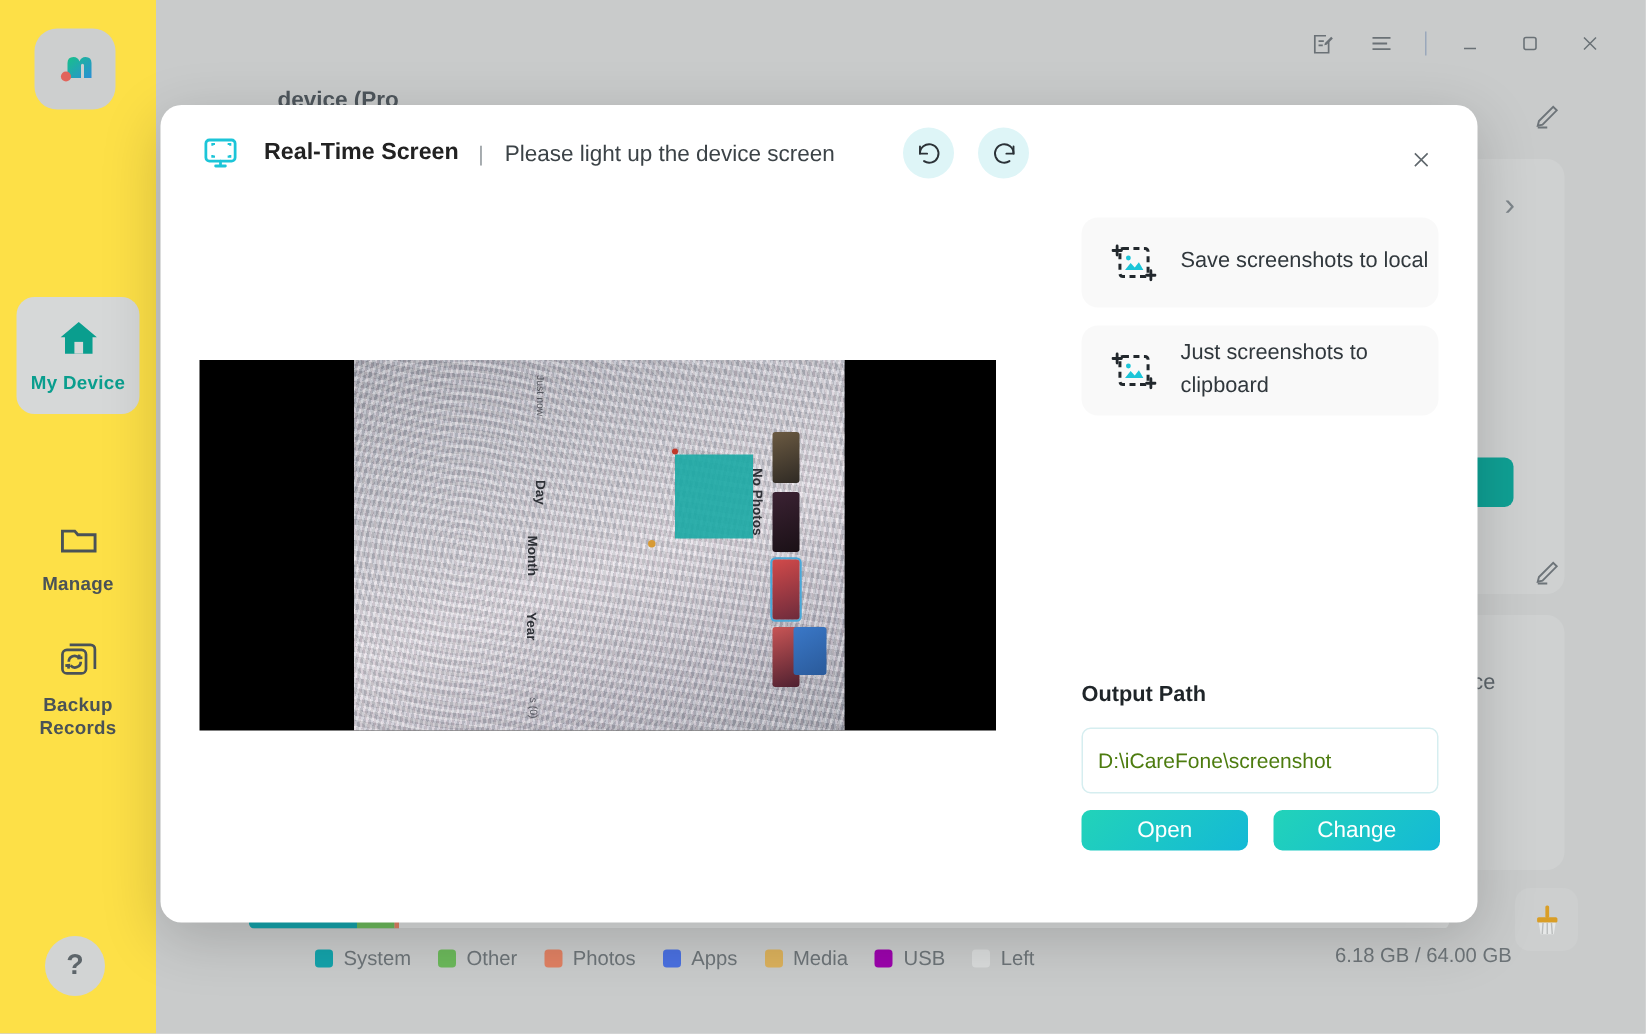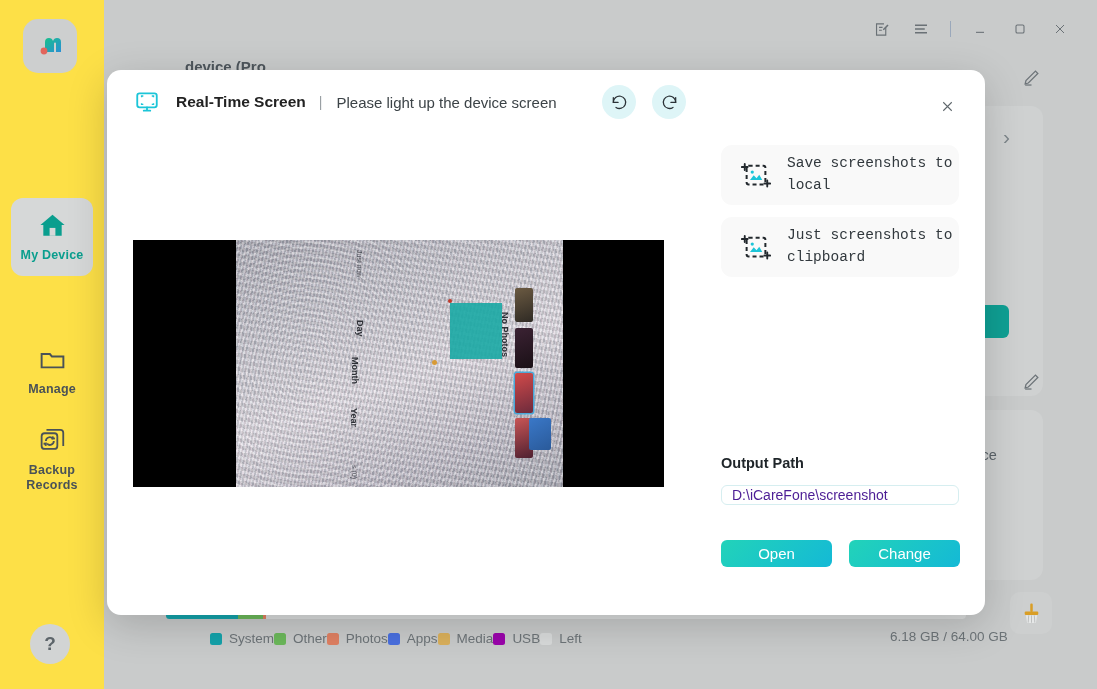--- a/index.html
+++ b/index.html
@@ -64,21 +64,21 @@
     position: absolute; color: #5c646a; font-size: 14.5px;
   }
   .bg-title-clip {
     position: absolute; color: #4e565c; font-size: 15px; font-weight: bold;
     overflow: hidden;
   }
 
   
   .storage-wrap { position: absolute; left: 166px; top: 612px; width: 800px; }
   .storage-bar { display: flex; height: 7px; border-radius: 4px; overflow: hidden; background: #b9bbbb; }
-  .legend { display: flex; align-items: center; margin-top: 12px; padding-left: 44px; }
+  .legend { display: flex; align-items: center; gap: 18px; margin-top: 12px; padding-left: 44px; }
   .legend-item { display: flex; align-items: center; gap: 7px; }
   .legend-swatch { width: 12px; height: 12px; border-radius: 2.5px; }
   .legend-label { font-size: 13.5px; color: #6d7478; }
   .storage-total {
     position: absolute; left: 890px; top: 629px;
     font-size: 13.5px; color: #6d7478;
   }
   .broom {
     position: absolute; left: 1010px; top: 592px; width: 42px; height: 42px;
     border-radius: 10px; background: #cdcfcf;
@@ -152,31 +152,31 @@
     position: absolute; left: 279px; width: 18px; border-radius: 2px;
   }
 
   
   .action-card {
     position: absolute; left: 614px; width: 238px;
     background: #f9f9f9; border-radius: 11px;
     display: flex; align-items: center; cursor: pointer;
   }
   .ac-icon { width: 30px; height: 30px; margin-left: 20px; flex: 0 0 auto; }
-  .ac-label { margin-left: 16px; font-size: 14.5px; color: #31383d; line-height: 1.5; font-family: Liberation Mono, monospace; }
+  .ac-label { margin-left: 16px; font-size: 14.5px; color: #31383d; line-height: 1.5; }
 
   
   .out-label {
     position: absolute; left: 614px; top: 385px;
     font-size: 14.5px; font-weight: bold; color: #1f2529;
   }
   .out-input {
-    position: absolute; left: 614px; top: 415px; width: 238px; height: 20px;
+    position: absolute; left: 614px; top: 415px; width: 238px; height: 44px;
     border: 1px solid #d6eef0; border-radius: 6px; background: #fff;
-    font-size: 14px; color: #4c1d95; padding: 0 10px;
+    font-size: 14px; color: #4d7c0f; padding: 0 10px;
     font-family: "Liberation Sans", sans-serif;
   }
   .grad-btn {
     position: absolute; top: 470px; width: 111px; height: 27px;
     border: none; border-radius: 6px; cursor: pointer;
     background: linear-gradient(135deg, #22d3b9 0%, #14b9d6 100%);
     color: #fff; font-size: 15px; font-family: "Liberation Sans", sans-serif;
   }
 </style>
 </head>

